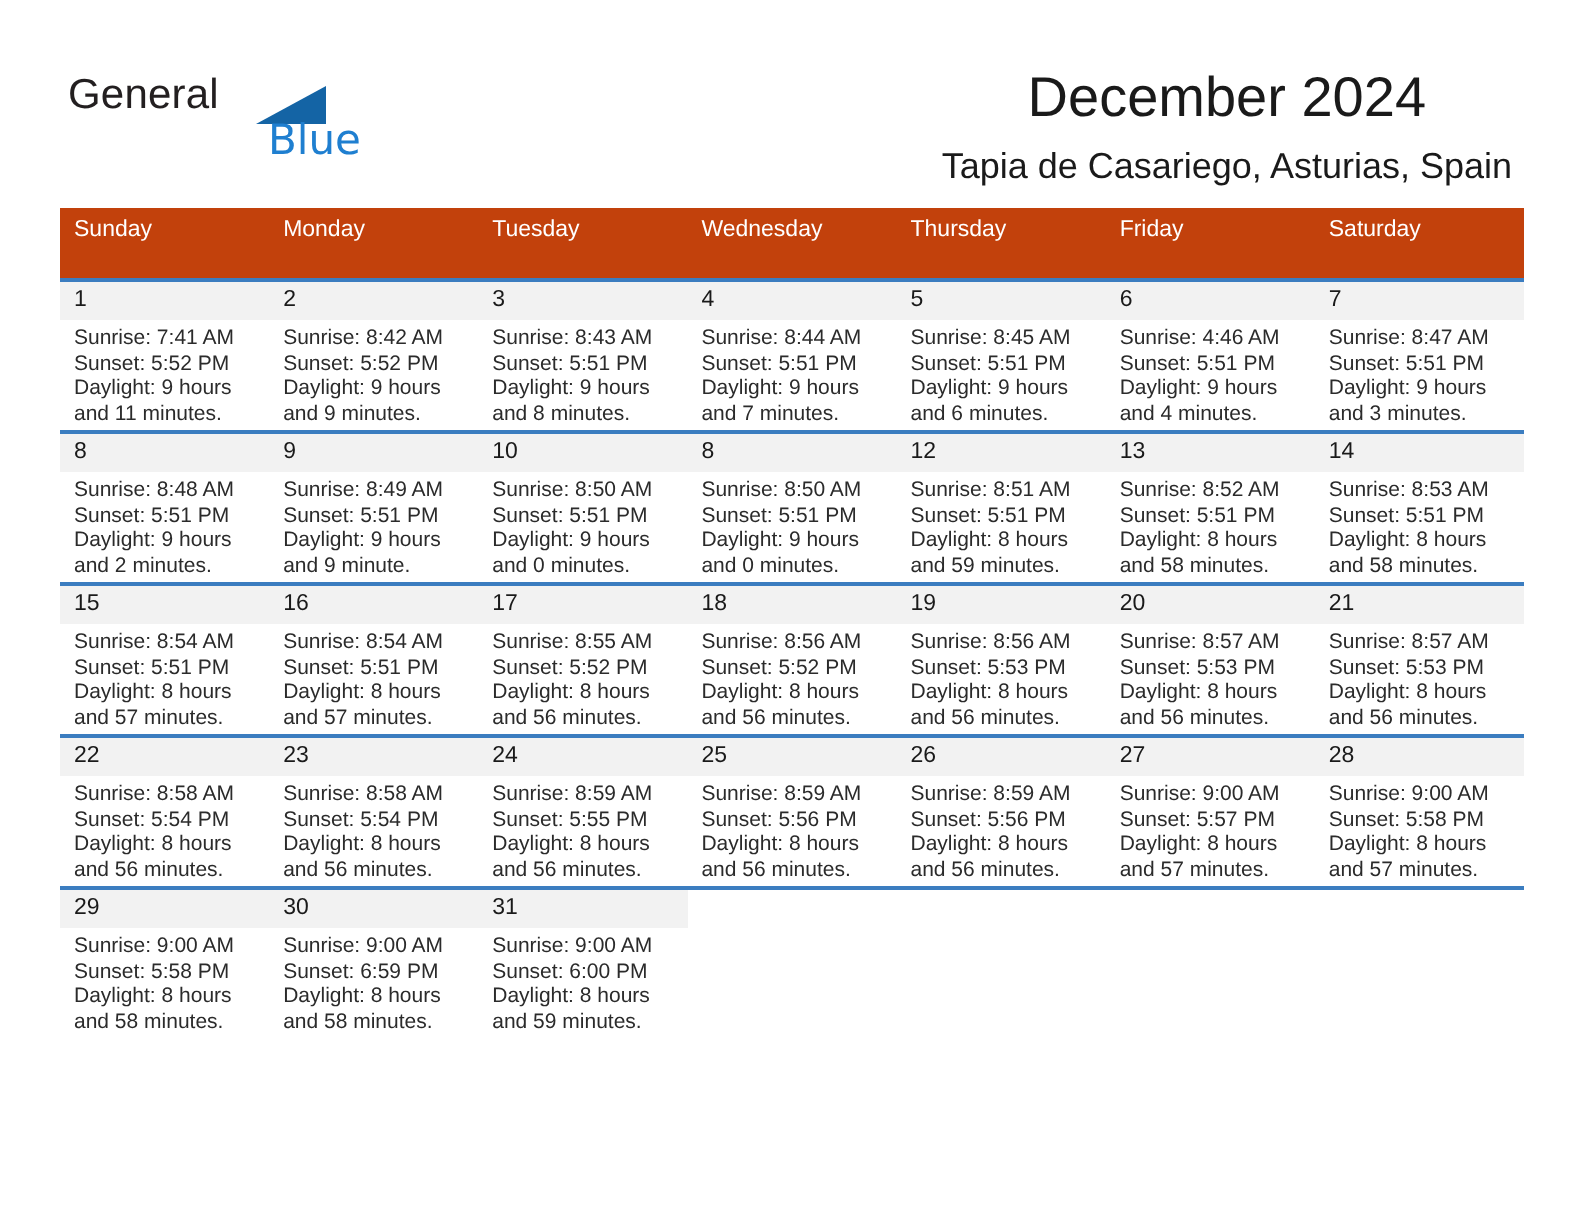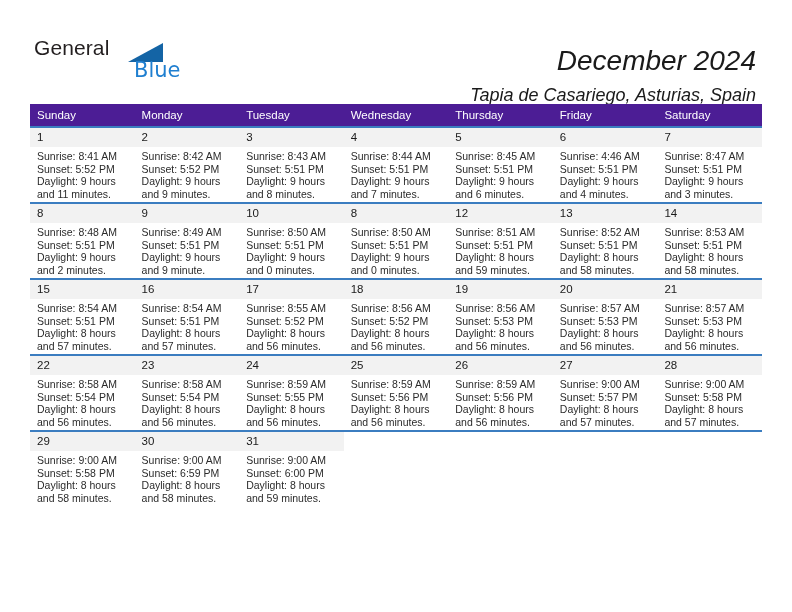--- a/index.html
+++ b/index.html
@@ -60,23 +60,22 @@
     top: 7px;
     width: 0;
     height: 0;
     border-style: solid;
     border-width: 0 0 19px 35px;
     border-color: transparent transparent #1464a5 transparent;
   }
   .title-block {
     position: absolute;
     right: 36px;
-    top: 44px;
-    text-align: right;
-    font-style: italic;
+    top: 32px;
+    text-align: center;
   }
   .cal-title {
     font-size: 28px;
     font-weight: normal;
     color: #1a1a1a;
     line-height: 34px;
     white-space: nowrap;
   }
   .cal-subtitle {
     font-size: 18px;
@@ -89,26 +88,26 @@
   
   .calendar {
     position: absolute;
     left: 30px;
     top: 104px;
     width: 732px;
     border-collapse: collapse;
     table-layout: fixed;
   }
   .calendar th {
-    background: #4c1d95;
+    background: #c2410c;
     color: #ffffff;
     font-weight: normal;
     font-size: 11.5px;
     text-align: left;
-    padding: 5px 0 5px 7px;
+    padding: 5px 0 18px 7px;
     height: 11px;
     border: none;
   }
   .calendar td {
     vertical-align: top;
     width: 104.57px;
     height: 74px;
     padding: 0;
     border: none;
     border-top: 2px solid #3b7dc0;
@@ -171,21 +170,21 @@
         <th>Friday</th>
         <th>Saturday</th>
       </tr>
     </thead>
     <tbody>
 
       <tr class="week">
         <td>
           <span class="daynum">1</span>
           <div class="info">
-            <div>Sunrise: 8:41 AM</div>
+            <div>Sunrise: 7:41 AM</div>
             <div>Sunset: 5:52 PM</div>
             <div>Daylight: 9 hours</div>
             <div>and 11 minutes.</div>
           </div>
         </td>
         <td>
           <span class="daynum">2</span>
           <div class="info">
             <div>Sunrise: 8:42 AM</div>
             <div>Sunset: 5:52 PM</div>

